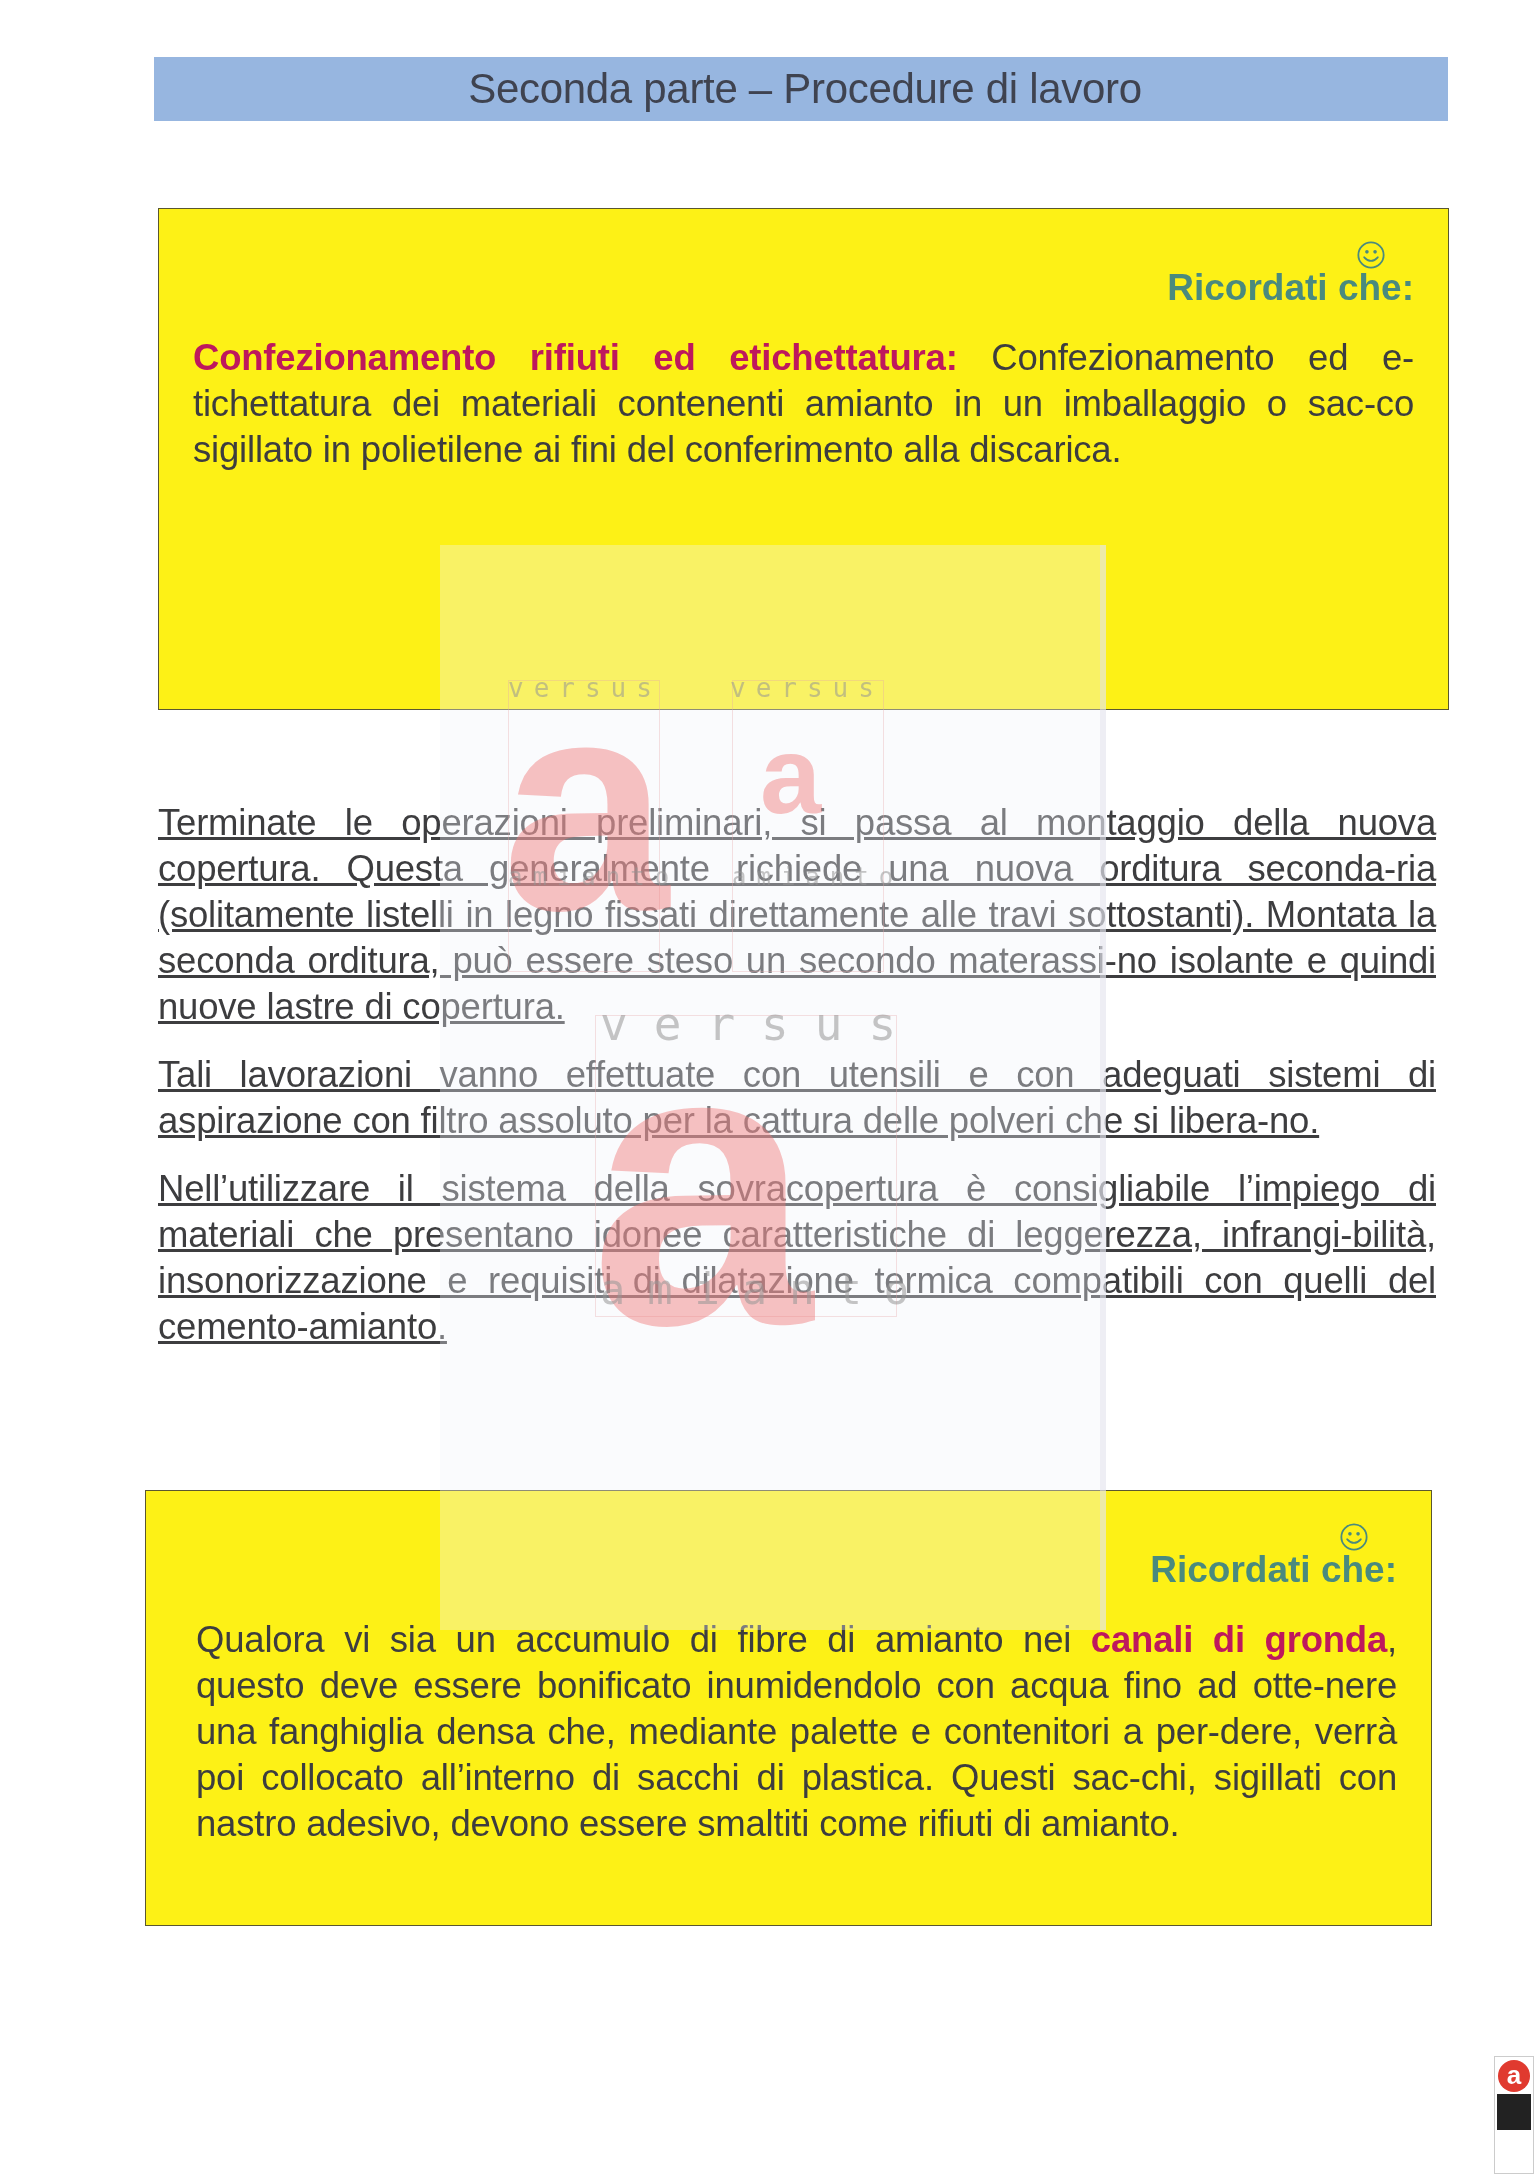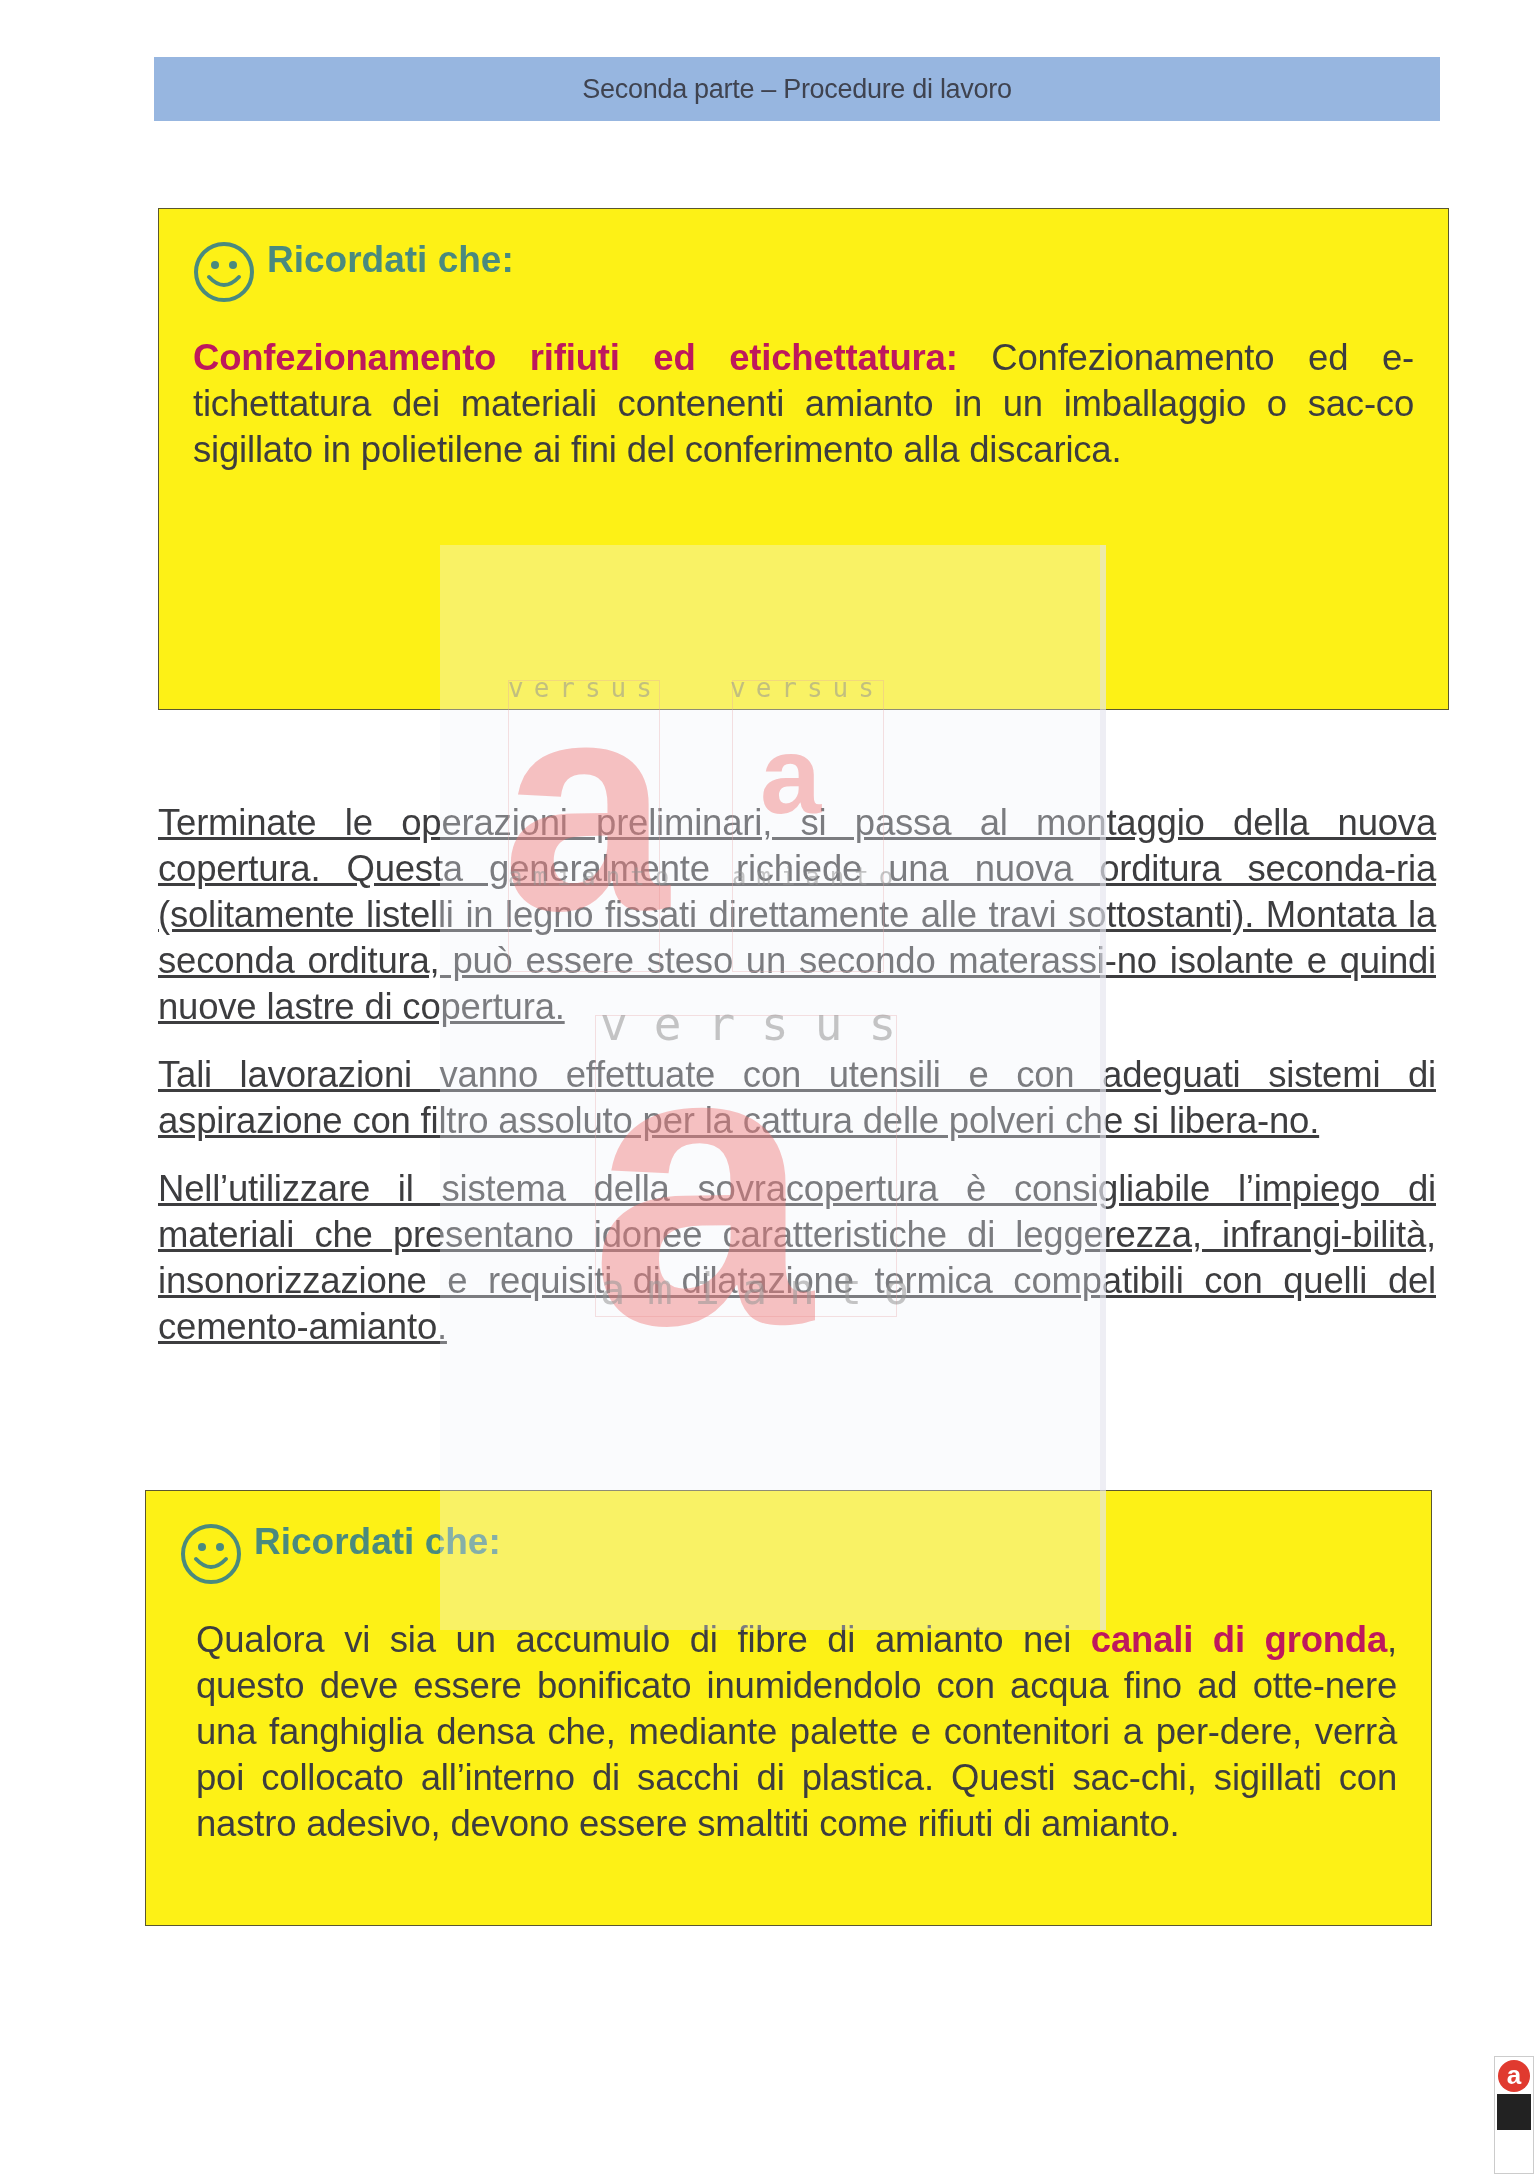--- a/index.html
+++ b/index.html
@@ -4,30 +4,30 @@
 <style>
   html, body { margin: 0; padding: 0; }
   body {
     width: 1540px; height: 2178px; background: #ffffff;
     position: relative; overflow: hidden;
     font-family: "Liberation Sans", sans-serif; color: #3d3d3f;
   }
   .header-bar {
     position: absolute; left: 154px; top: 57px; width: 1286px; height: 64px;
     background: #97b6e0; display: flex; align-items: center; justify-content: center;
-    font-size: 27px; color: #3f4350; letter-spacing: -0.3px;
+    font-size: 42px; color: #3f4350; letter-spacing: -0.3px; padding-left: 8px;
   }
   .note-box {
     position: absolute; background: #fdf116;
     border: 1.5px solid #5a5730;
     box-sizing: border-box;
   }
   .note-box.one { left: 158px; top: 208px; width: 1291px; height: 502px; padding: 32px 34px 0 34px; }
   .note-box.two { left: 145px; top: 1490px; width: 1287px; height: 436px; padding: 32px 34px 0 34px; }
-  .note-head { display: flex; height: 68px; margin-bottom: 26px; }
+  .note-head { display: flex; align-items: flex-end; height: 68px; margin-bottom: 26px; flex-direction: column; }
   .smiley { width: 62px; height: 62px; margin-right: 12px; }
   .note-title { font-size: 37px; font-weight: bold; color: #4a8a7e; line-height: 1; padding-bottom: 3px; }
   .para {
     font-size: 36.5px; line-height: 46px; text-align: justify; margin: 0 0 18px 0;
     letter-spacing: -0.2px; hyphens: manual;
   }
   .para b { font-weight: bold; color: #be185d; }
   .body-text { position: absolute; left: 158px; top: 800px; width: 1278px; }
   .body-text .para { margin-bottom: 22px; text-decoration: underline; }
   .note-box.two .para { margin-left: 16px; }

